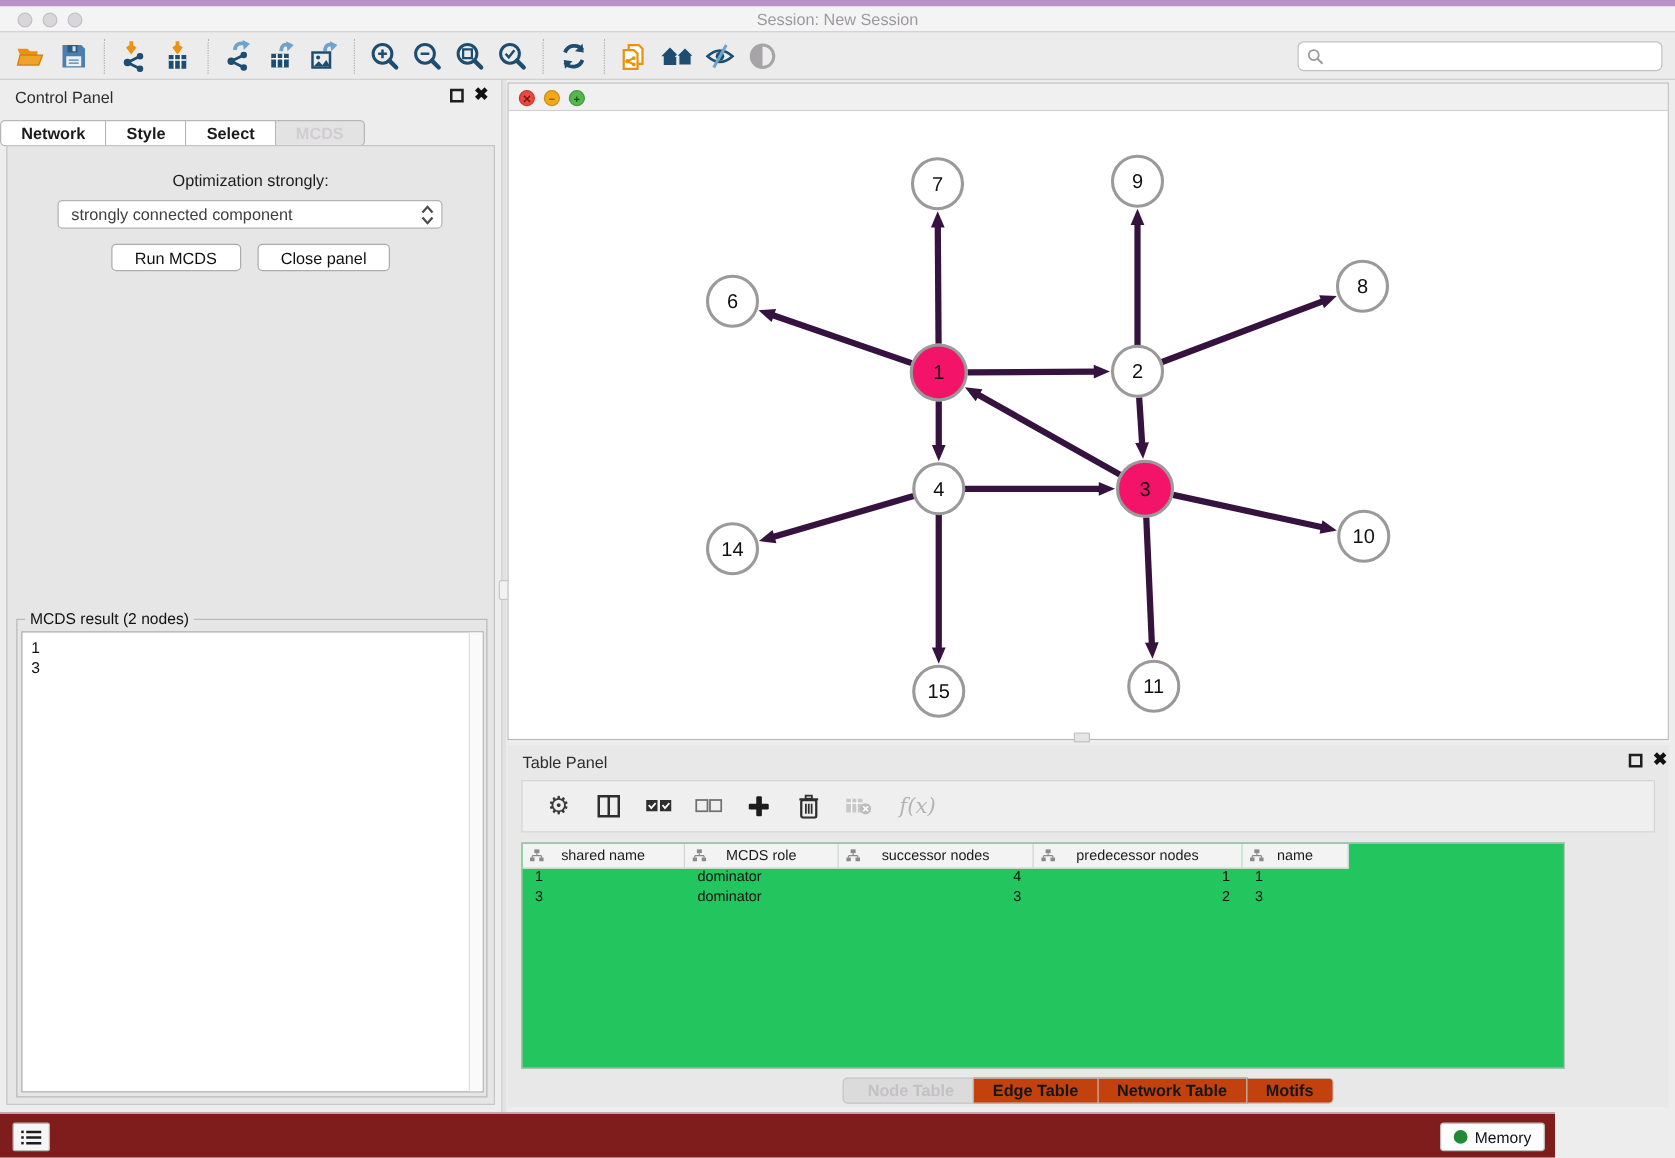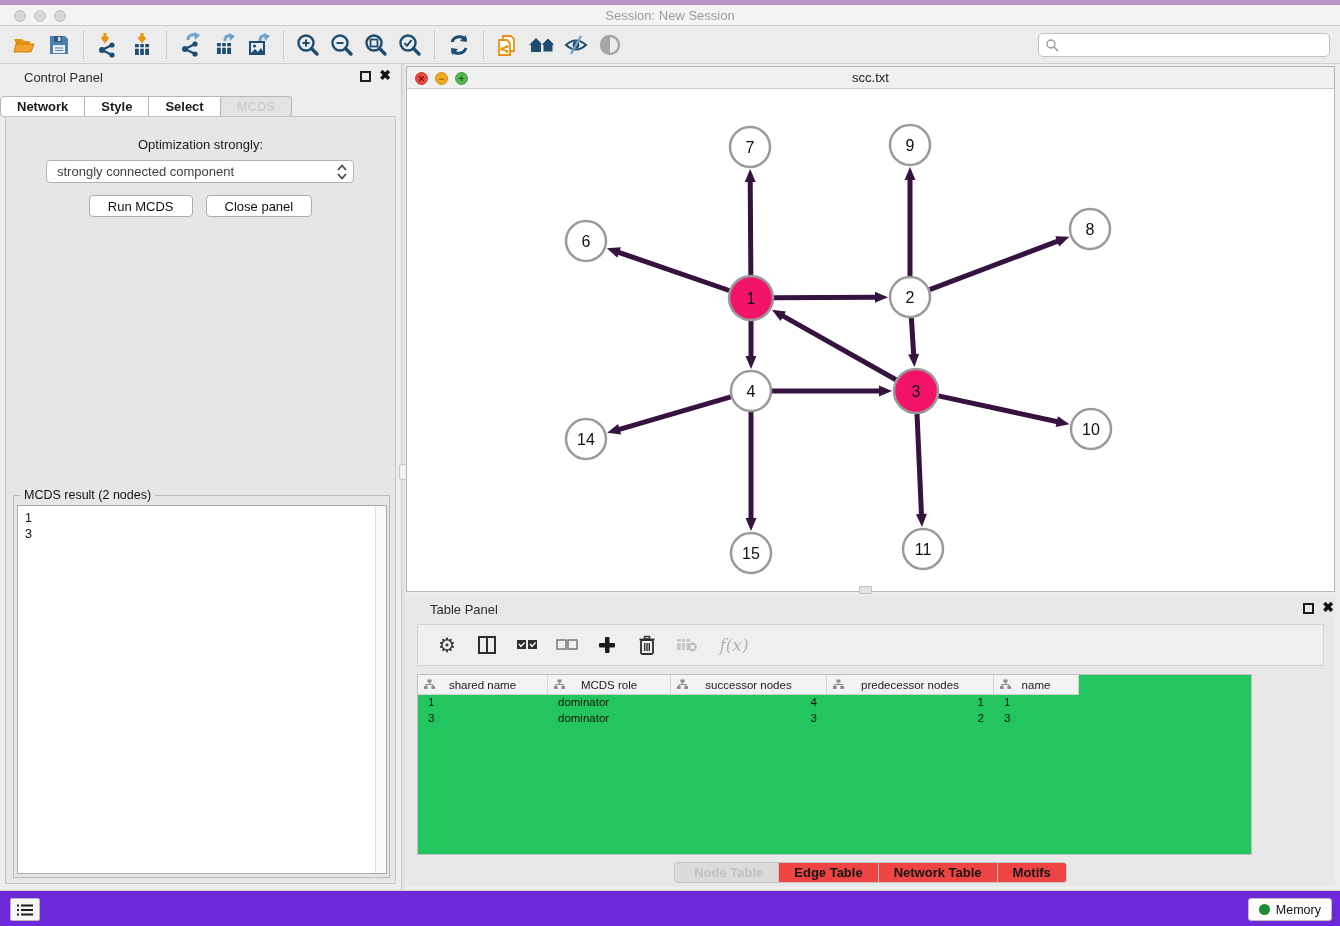--- a/index.html
+++ b/index.html
@@ -22,21 +22,21 @@
   .tb-search input { border:none; outline:none; flex:1; font-size:12px; height:18px; background:transparent; }
 
   
   .main { position:absolute; left:0; top:64px; width:1340px; height:826px; }
   .v-divider { position:absolute; left:401px; top:0; width:4px; height:826px; background:#e3e2e3; border-left:1px solid #cfcfcf; }
   .v-grip { position:absolute; left:-3px; top:400px; width:9px; height:16px; background:#f2f2f2; border:1px solid #c6c6c6; border-radius:2px; }
 
   
   .control-panel { position:absolute; left:0; top:0; width:401px; height:826px; background:#ededee; }
   .panel-header { position:relative; height:26px; }
-  .panel-title { position:absolute; left:24px; top:6px; font-size:13px; color:#2d2d2d; }
+  .panel-title { position:absolute; left:12px; top:6px; font-size:13px; color:#2d2d2d; }
   .float-btn { position:absolute; top:7px; width:11px; height:11px; border:2px solid #1d1d1d; background:none; cursor:pointer; }
   .close-btn { position:absolute; top:4px; width:14px; height:14px; border:none; background:none; font-size:14px; font-weight:bold; color:#111; cursor:pointer; line-height:14px; padding:0; }
   .control-panel .float-btn { left:360px; } .control-panel .close-btn { left:378px; }
 
   .cp-tabs { position:absolute; left:0; top:32px; width:401px; display:flex; }
   .cp-tab { height:21px; padding:0 16px; font-size:13px; font-weight:600; color:#1a1a1a; background:#fff;
     border:1px solid #b6b6b6; border-left:none; line-height:19px; cursor:pointer; }
   .cp-tab:first-child { border-left:1px solid #b6b6b6; border-radius:4px 0 0 4px; }
   .cp-tab:last-child { border-radius:0 4px 4px 0; }
   .cp-tab.active { background:#e4e3e4; color:#cfcdcf; }
@@ -80,28 +80,28 @@
   .tp-table { position:absolute; left:11px; top:78px; width:835px; height:181px; background:#22c55e; border:1px solid #bfbfbf; overflow:hidden; }
   .tp-header { display:flex; height:20px; }
   .th-cell { background:#f3f3f3; border-right:1px solid #d4d4d4; border-bottom:1px solid #cfcfcf; display:flex;
     align-items:center; justify-content:center; gap:5px; font-size:11.5px; color:#1a1a1a; cursor:pointer; }
   .th-cell .hier { position:absolute; left:6px; }
   .th-cell { position:relative; }
   .tp-row { display:flex; height:16px; font-size:11.5px; color:#111; }
   .td-cell { padding:1px 10px 0 10px; }
 
   .tp-tabs { position:absolute; left:0; top:266px; width:929px; display:flex; justify-content:center; }
-  .seg { height:21px; padding:0 15px; background:#ef4444; border:1px solid #c4c4c4; border-left:none; font-size:13px; font-weight:600;
+  .seg { height:21px; padding:0 15px; background:#c2410c; border:1px solid #c4c4c4; border-left:none; font-size:13px; font-weight:600;
     color:#161616; line-height:19px; cursor:pointer; }
   .seg:first-child { border-left:1px solid #c4c4c4; border-radius:4px 0 0 4px; }
   .seg:last-child { border-radius:0 4px 4px 0; }
   .seg.active { background:#dcdbdc; color:#c3c1c3;padding-left:19px; }
 
   
-  .statusbar { position:absolute; left:0; top:890px; width:1340px; height:36px; background:#6d28d9; border-top:1px solid #d2d2d2; }
+  .statusbar { position:absolute; left:0; top:890px; width:1244px; height:36px; background:#7f1d1d; border-top:1px solid #d2d2d2; }
   .sb-list-btn { position:absolute; left:10px; top:7px; width:30px; height:23px; background:#f6f6f6; border:1px solid #b7b7b7;
     border-radius:2px; cursor:pointer; display:flex; align-items:center; justify-content:center; }
   .sb-mem-btn { position:absolute; right:8px; top:7px; height:23px; padding:0 10px; background:#fdfdfd; border:1px solid #bdbdbd;
     border-radius:3px; cursor:pointer; display:flex; align-items:center; gap:6px; font-size:12.5px; color:#111; }
   .mem-dot { width:11px; height:11px; border-radius:50%; background:#1f8b34; }
 
   svg { display:block; }
 </style>
 </head>
 <body>
@@ -318,21 +318,20 @@
 
   <div class="right-col">
 
     <div class="network-window">
       <div class="net-titlebar">
         <div class="net-lights">
           <div class="nl nl-close">✕</div>
           <div class="nl nl-min">−</div>
           <div class="nl nl-zoom">+</div>
         </div>
-        <div class="net-title">scc.txt</div>
       </div>
       <div class="net-canvas">
         <svg id="graph-svg" width="927" height="502" viewBox="0 0 927 502">
             <line x1="343.84768545925334" y1="186.0005043472541" x2="343.2185382541148" y2="90.99927637133106" stroke="#36123f" stroke-width="5"></line>
             <polygon points="343.14569216940987,79.99951758088737 348.73166239201026,92.96280947269562 337.73190360156656,93.03565555740056" fill="#36123f"></polygon>
             <line x1="322.2606252742353" y1="201.4900341856449" x2="210.191276780445" y2="162.77516834233558" stroke="#36123f" stroke-width="5"></line>
             <polygon points="199.79418452029668,159.18344556155705 213.87751858177035,158.2296627178575 210.28579580099182,168.62675497800583" fill="#36123f"></polygon>
             <line x1="366.9995451264251" y1="208.85534877278977" x2="470.00065264469436" y2="208.2075430651277" stroke="#36123f" stroke-width="5"></line>
             <polygon points="481.0004350964629,208.13836204341848 468.0352827097729,213.7200126585955 467.96610168806365,202.72023020682693" fill="#36123f"></polygon>
             <line x1="344" y1="232" x2="344" y2="269" stroke="#36123f" stroke-width="5"></line>

